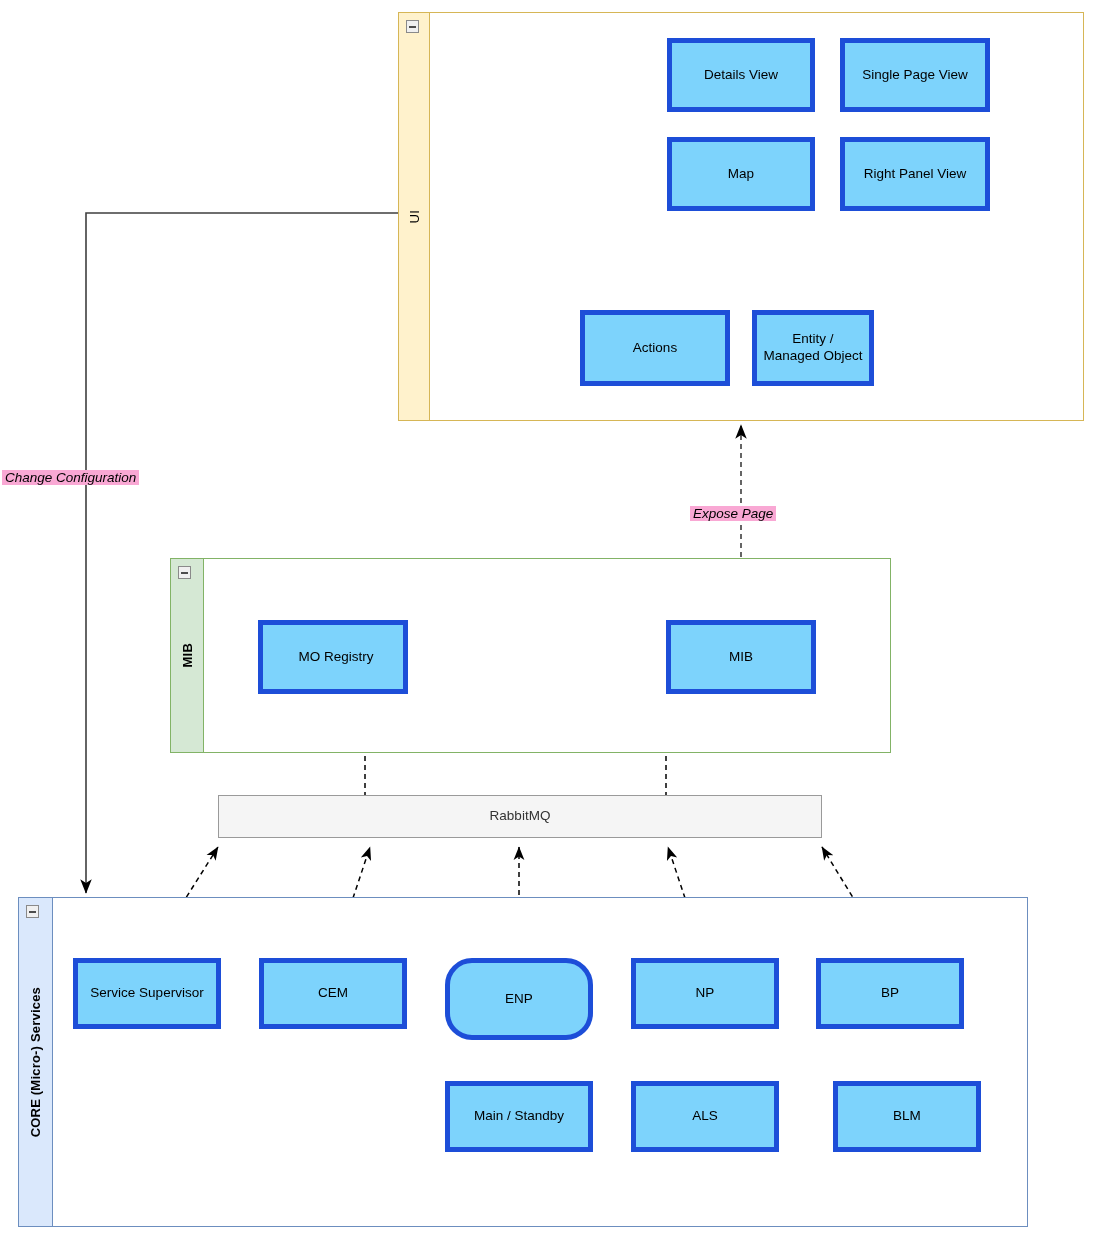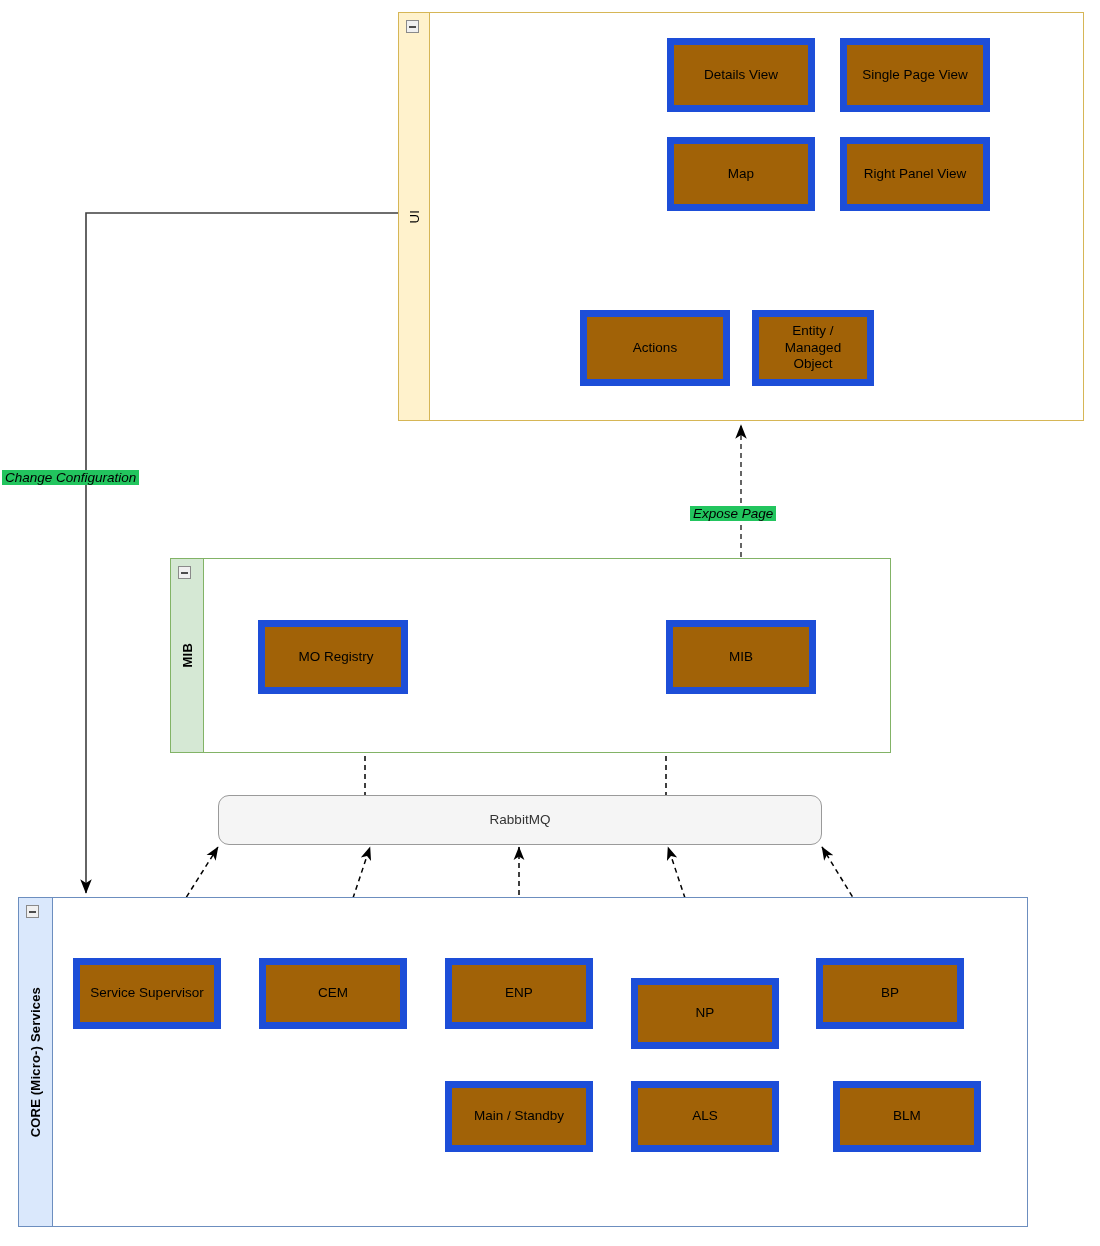--- a/index.html
+++ b/index.html
@@ -33,30 +33,30 @@
   
   #grp-mib{left:170px;top:558px;width:721px;height:195px;border:1px solid #82b366;}
   #grp-mib .group-lane{width:33px;background:#d5e8d4;border-right:1px solid #82b366;}
   
   #grp-core{left:18px;top:897px;width:1010px;height:330px;border:1px solid #6c8ebf;}
   #grp-core .group-lane{width:34px;background:#dae8fc;border-right:1px solid #6c8ebf;}
 
   
   .box{
     position:absolute;box-sizing:border-box;
-    background:#a16207;border:7px solid #1d4ed8;
+    background:#7dd3fc;border:5px solid #1d4ed8;
     display:flex;align-items:center;justify-content:center;text-align:center;
     font-size:13.5px;line-height:1.25;padding:2px 6px;
   }
   .box.queue{background:#f5f5f5;border:1px solid #9a9a9a;color:#333333;}
 
   
   .edge-label{
     position:absolute;font-style:italic;font-size:13.5px;
-    white-space:nowrap;background:#22c55e;padding:0 3px;
+    white-space:nowrap;background:#f9a8d4;padding:0 3px;
   }
 
   svg#wires{position:absolute;left:0;top:0;width:1100px;height:1246px;
     pointer-events:none;overflow:visible;}
 </style>
 </head>
 <body>
 
 <div id="canvas">
 
@@ -124,43 +124,43 @@
       </div>
   </div>
 
   <div class="box" style="left:258px;top:620px;width:150px;height:74px;padding-left:12px;">
     <span>MO Registry</span>
   </div>
   <div class="box" style="left:666px;top:620px;width:150px;height:74px;">
     <span>MIB</span>
   </div>
 
-  <div class="box queue" style="left:218px;top:795px;width:604px;height:50px;border-radius:11px;">
+  <div class="box queue" style="left:218px;top:795px;width:604px;height:43px;">
     <span>RabbitMQ</span>
   </div>
 
   <div class="group" id="grp-core">
     <div class="group-lane">
       <span class="lane-title bold">CORE (Micro-) Services</span>
     </div>
     <div class="collapse-icon">
         <i></i>
       </div>
   </div>
 
   <div class="box" style="left:73px;top:958px;width:148px;height:71px;">
     <span>Service Supervisor</span>
   </div>
   <div class="box" style="left:259px;top:958px;width:148px;height:71px;">
     <span>CEM</span>
   </div>
-  <div class="box" style="left:445px;top:958px;width:148px;height:71px;">
+  <div class="box" style="left:445px;top:958px;width:148px;height:82px;border-radius:27px;">
     <span>ENP</span>
   </div>
-  <div class="box" style="left:631px;top:958px;width:148px;height:71px;margin-top:20px;">
+  <div class="box" style="left:631px;top:958px;width:148px;height:71px;">
     <span>NP</span>
   </div>
   <div class="box" style="left:816px;top:958px;width:148px;height:71px;">
     <span>BP</span>
   </div>
 
   <div class="box" style="left:445px;top:1081px;width:148px;height:71px;">
     <span>Main / Standby</span>
   </div>
   <div class="box" style="left:631px;top:1081px;width:148px;height:71px;">

